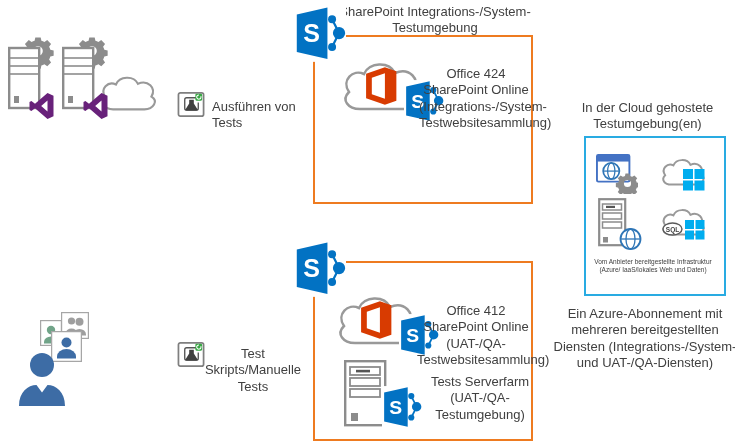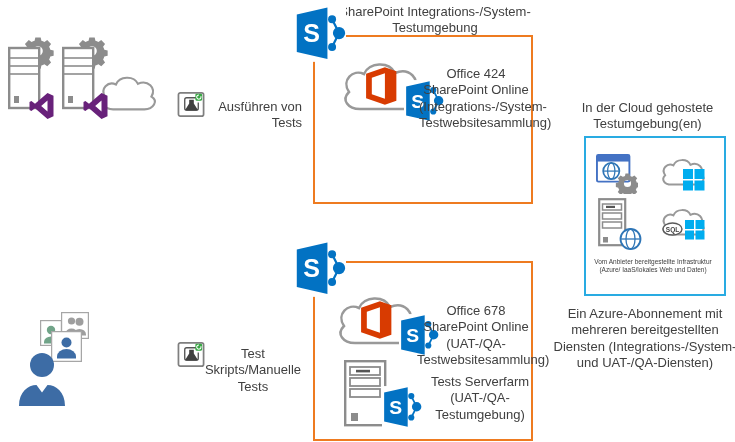--- a/index.html
+++ b/index.html
@@ -1,19 +1,19 @@
 <!DOCTYPE html>
 <html><head>
 <meta charset="utf-8">
 <style>
   html,body{margin:0;padding:0;background:#fff;}
   #canvas{position:relative;width:735px;height:442px;background:#fff;overflow:hidden;
           font-family:"Liberation Sans",sans-serif;}
   .lbl{position:absolute;font-size:13px;line-height:1.25;color:#404040;text-align:center;}
-  .lbl.left{text-align:right;}
+  .lbl.left{text-align:left;}
   .lbl.small{font-size:6.5px;}
   .abs{position:absolute;}
   .envbox{position:absolute;border:2px solid #EE7B20;background:#fff;}
   .cloudbox{position:absolute;border:2px solid #29ABE2;background:#fff;}
   svg{display:block;}
   svg text{font-family:"Liberation Sans",sans-serif;}
 </style>
 </head>
 <body>
 
@@ -113,21 +113,21 @@
   <svg class="abs" style="left:399px;top:314px" width="40" height="43" viewBox="0 0 56 60">
     <rect width="56" height="60" fill="#fff"></rect>
     <polygon points="3,9 36,1.5 36,57 3,49.5" fill="#0272C3"></polygon>
     <line x1="41" y1="14" x2="48.5" y2="29" stroke="#0272C3" stroke-width="2.4"></line>
     <line x1="41" y1="44" x2="48.5" y2="29" stroke="#0272C3" stroke-width="2.4"></line>
     <circle cx="41" cy="14" r="4.3" fill="#0272C3"></circle>
     <circle cx="41" cy="44" r="4.3" fill="#0272C3"></circle>
     <circle cx="48.5" cy="29" r="6.6" fill="#0272C3"></circle>
     <text x="19" y="39" text-anchor="middle" font-weight="bold" font-size="27" fill="#fff">S</text>
   </svg>
-  <div class="lbl" style="left:417px;top:303px;width:118px">Office 678 SharePoint Online (UAT-/QA-Testwebsitesammlung)</div>
+  <div class="lbl" style="left:417px;top:303px;width:118px">Office 412 SharePoint Online (UAT-/QA-Testwebsitesammlung)</div>
 
   <svg class="abs" style="left:344px;top:360px" width="44" height="68" viewBox="0 0 44 68">
     <rect x="1.2" y="1.2" width="40" height="64" fill="#fff" stroke="#8C8C8C" stroke-width="2.4"></rect>
     <rect x="6" y="7" width="30" height="8" fill="none" stroke="#8C8C8C" stroke-width="1.8"></rect>
     <rect x="12" y="9.8" width="14" height="2.6" fill="#555"></rect>
     <rect x="6" y="18" width="30" height="8" fill="none" stroke="#8C8C8C" stroke-width="1.8"></rect>
     <rect x="6" y="29" width="30" height="8" fill="none" stroke="#8C8C8C" stroke-width="1.8"></rect>
     <rect x="7" y="53" width="7" height="8" fill="#8C8C8C"></rect>
   </svg>
   <svg class="abs" style="left:382px;top:386px" width="40" height="43" viewBox="0 0 56 60">

